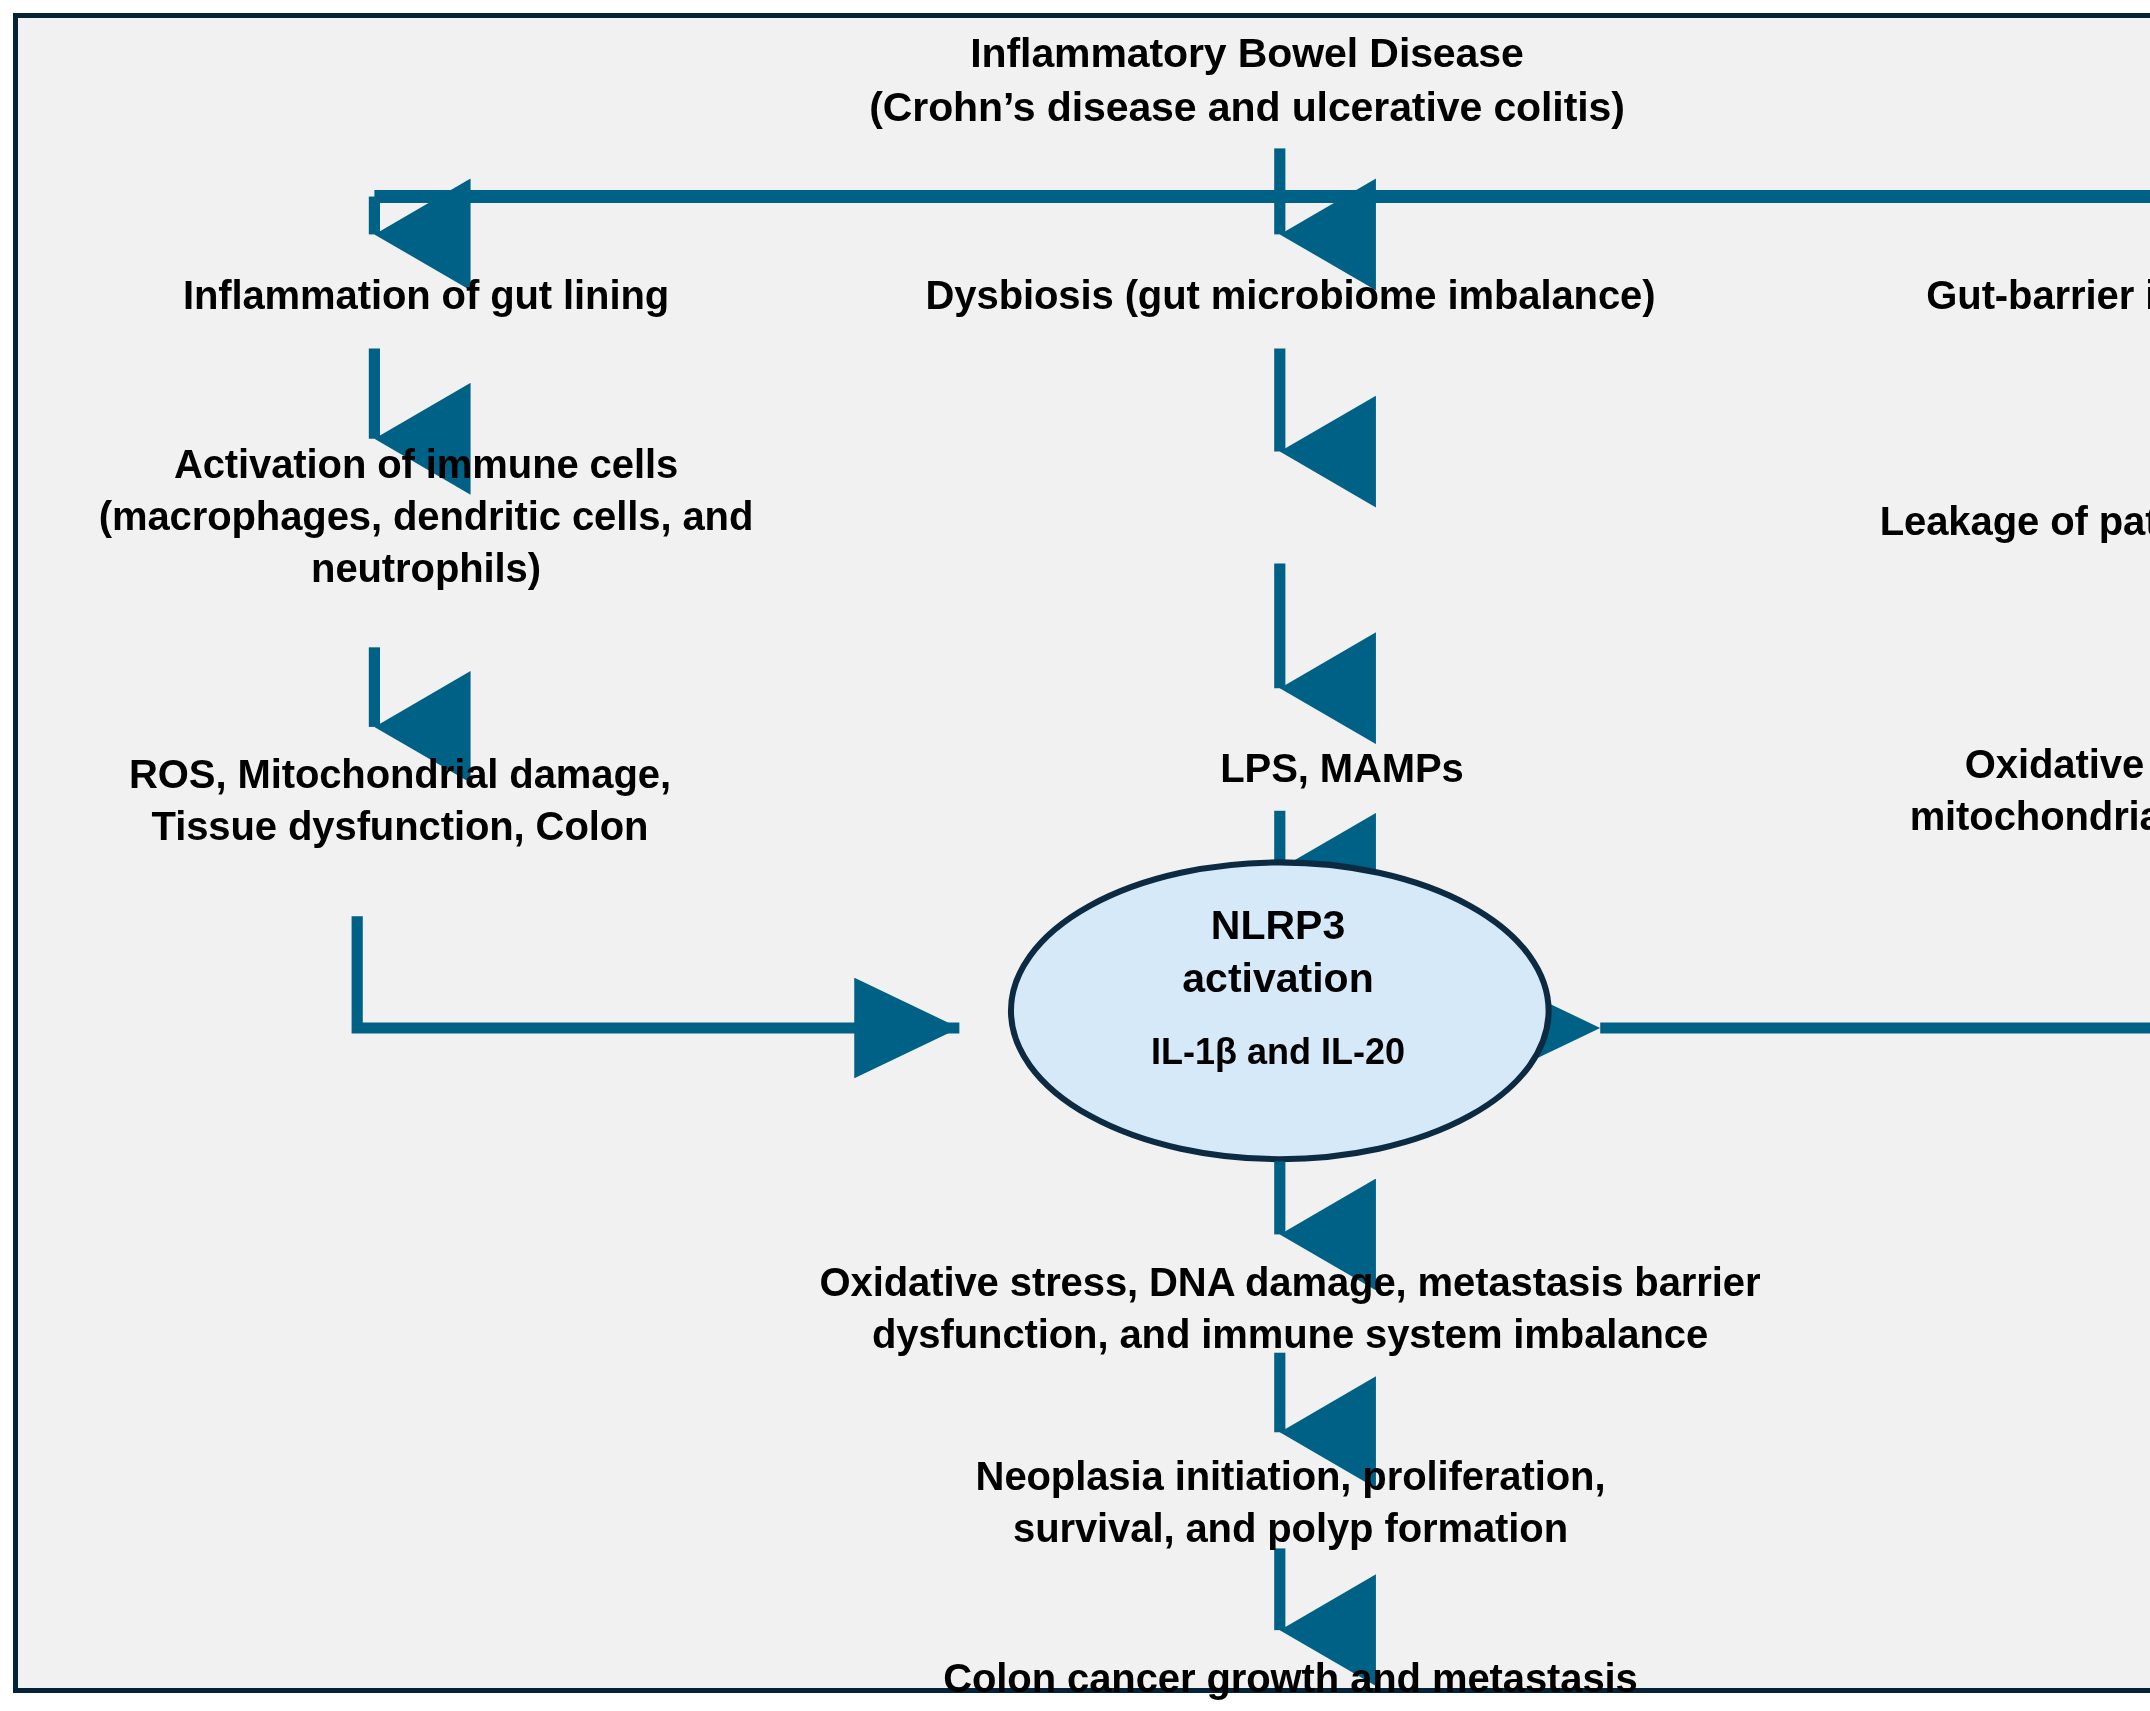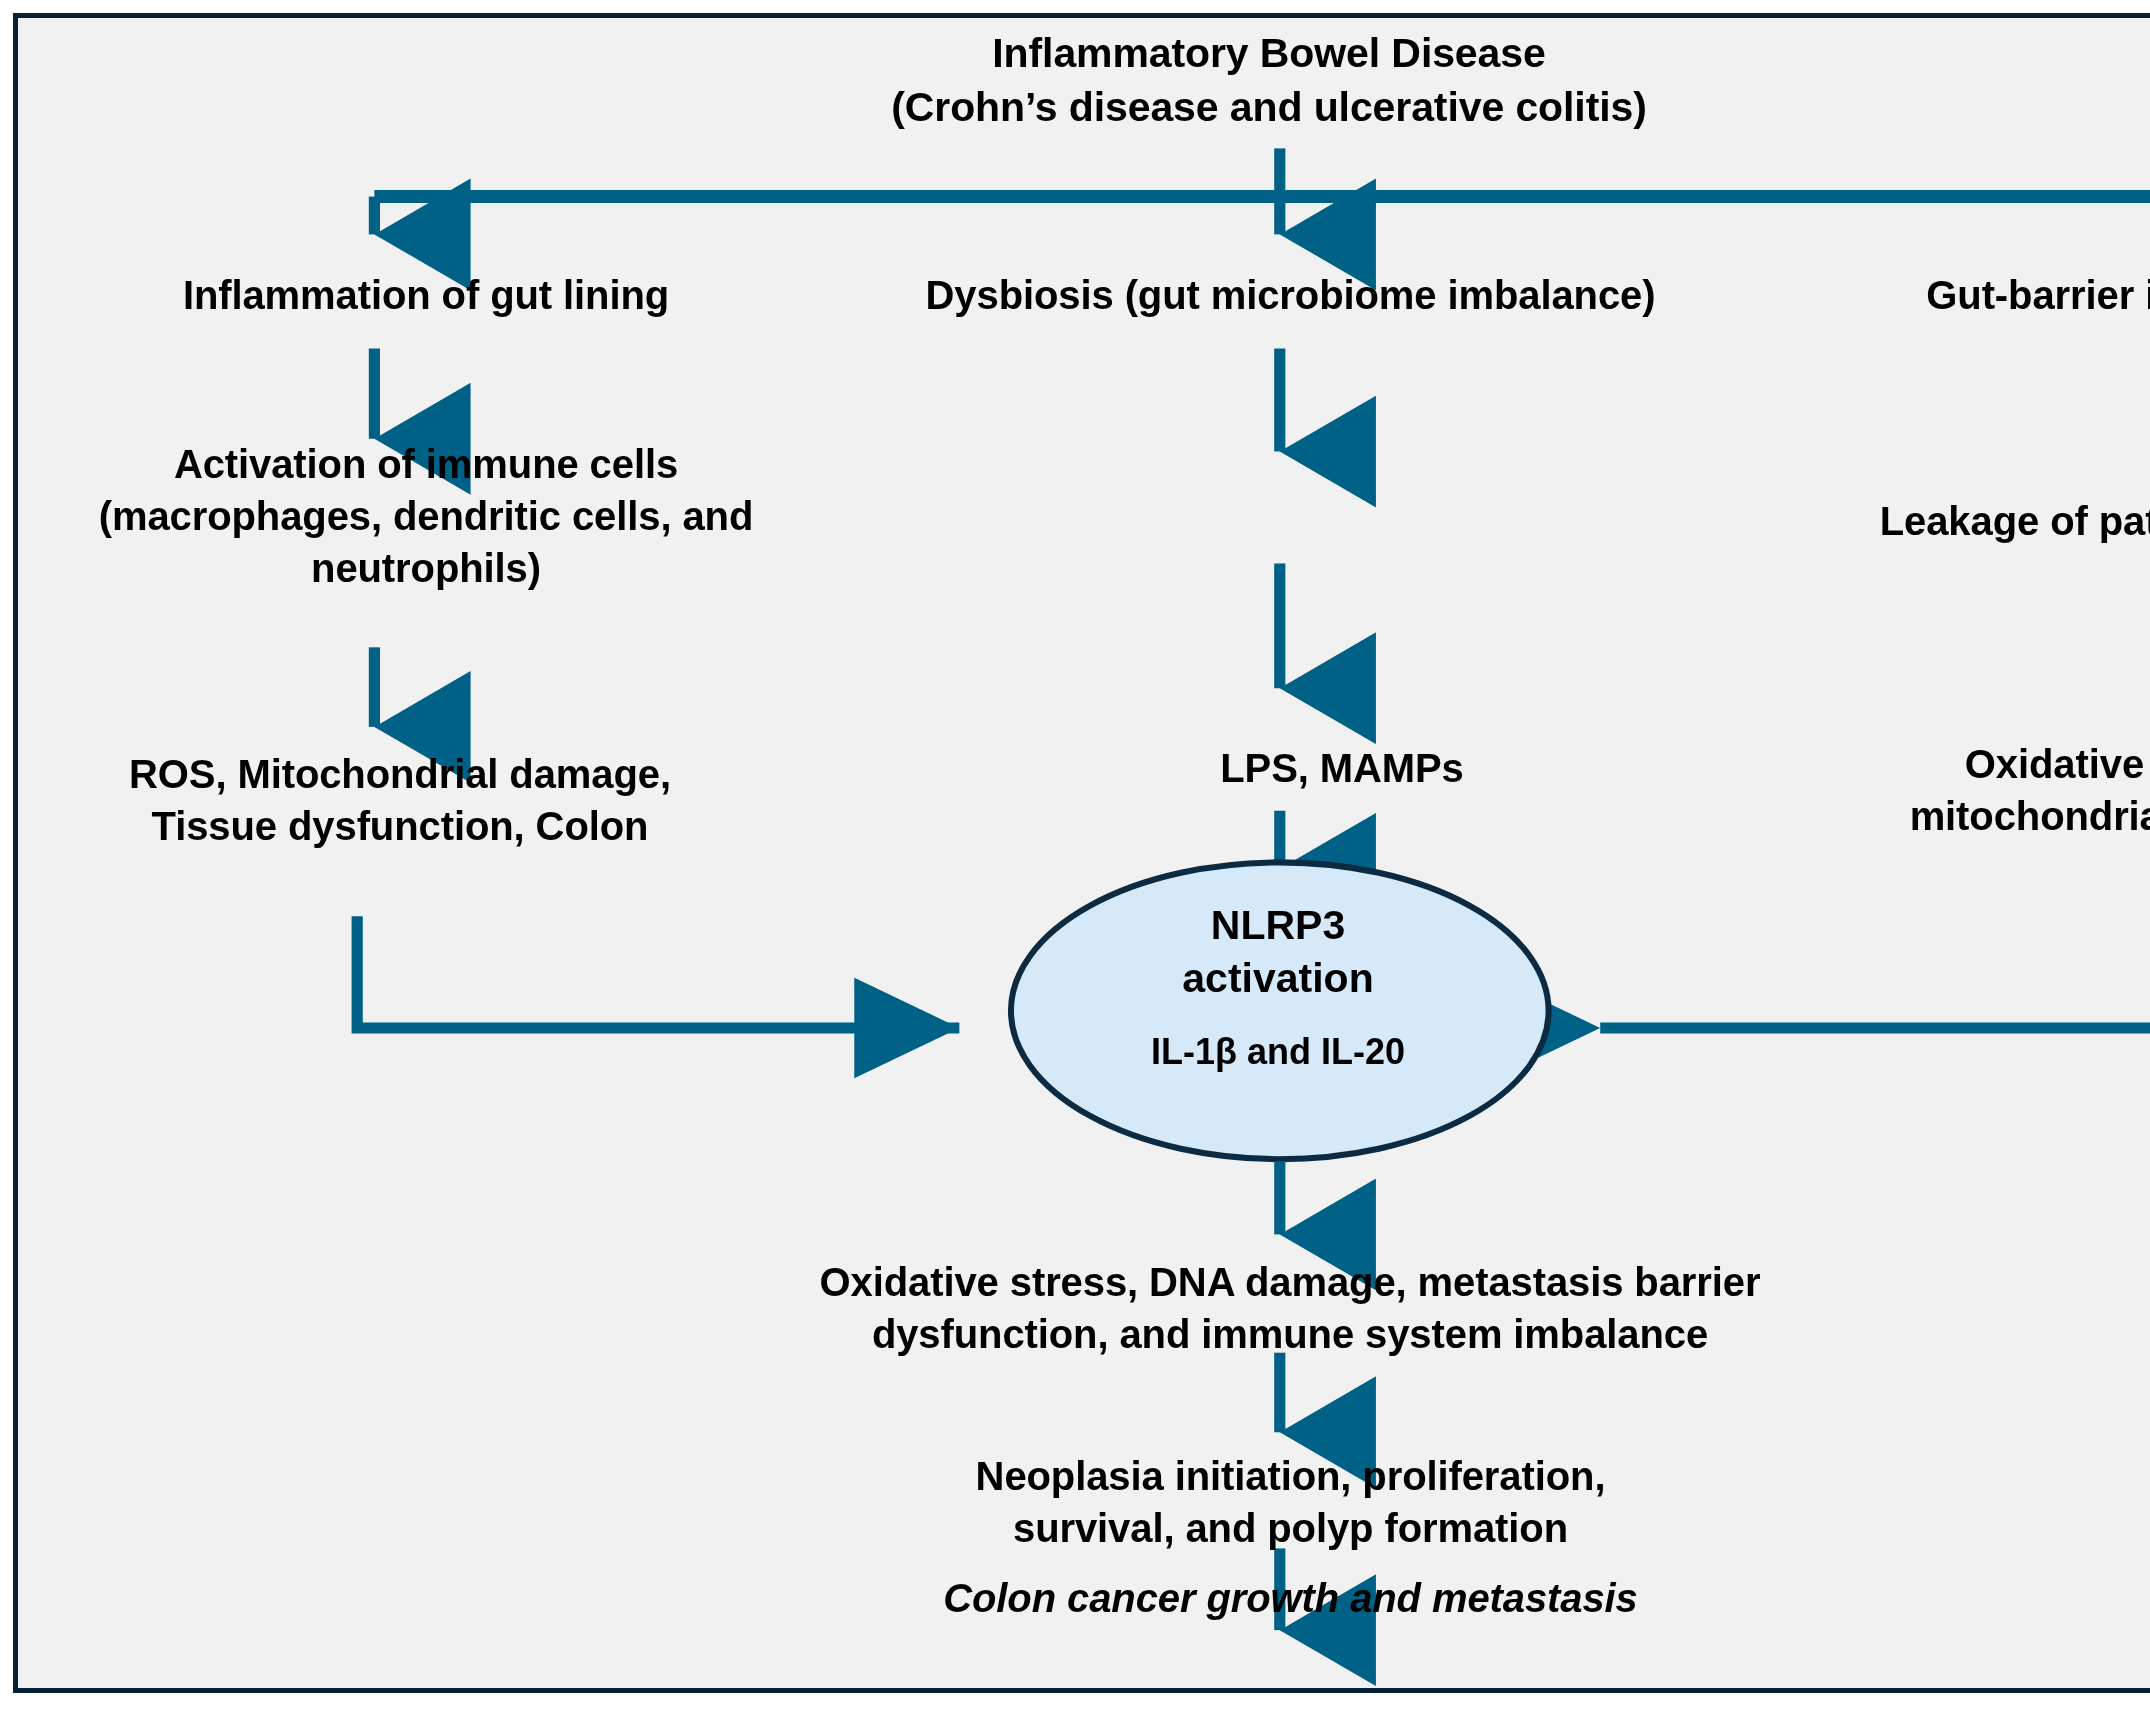--- a/index.html
+++ b/index.html
@@ -40,21 +40,21 @@
     position: absolute;
     color: #000000;
     font-weight: bold;
     text-align: center;
     line-height: 1.30;
     white-space: pre-line;
     letter-spacing: -0.1px;
   }
   
   #n-title {
-    left: 770px; top: 26px; width: 998px;
+    left: 748px; top: 26px; width: 998px;
     font-size: 41px;
     line-height: 1.32;
   }
   
   #n-b1 { left: 52px;  top: 269px;  width: 748px; font-size: 40px; }
   #n-b2 { left: 869px; top: 269px;  width: 843px; font-size: 40px; }
   #n-b3 { left: 1850px; top: 269px;  width: 619px; font-size: 40px; }
   
   #n-r1 { left: 52px;  top: 438px; width: 748px; font-size: 40px; }
   #n-r2 { left: 925px; top: 495px; width: 731px; font-size: 40px; }
@@ -78,21 +78,21 @@
     display: block;
   }
   #ellipse-text .small {
     font-size: 36px;
     display: block;
     margin-top: 25px;
   }
   
   #n-o1 { left: 731px; top: 1256px; width: 1118px; font-size: 40px; }
   #n-o2 { left: 843px; top: 1450px; width: 895px; font-size: 40px; }
-  #n-o3 { left: 843px; top: 1572px; width: 895px; font-size: 40px; font-style: italic; }
+  #n-o3 { left: 843px; top: 1652px; width: 895px; font-size: 40px; }
 </style>
 </head>
 <body>
 
 <div id="canvas">
   <div id="frame"></div>
 
   <svg id="svg-layer" viewBox="0 0 5858 3978" xmlns="http://www.w3.org/2000/svg">
     <defs>
       <marker id="arrowDown" markerWidth="10" markerHeight="9" refX="5" refY="8.6" orient="auto" markerUnits="strokeWidth">

